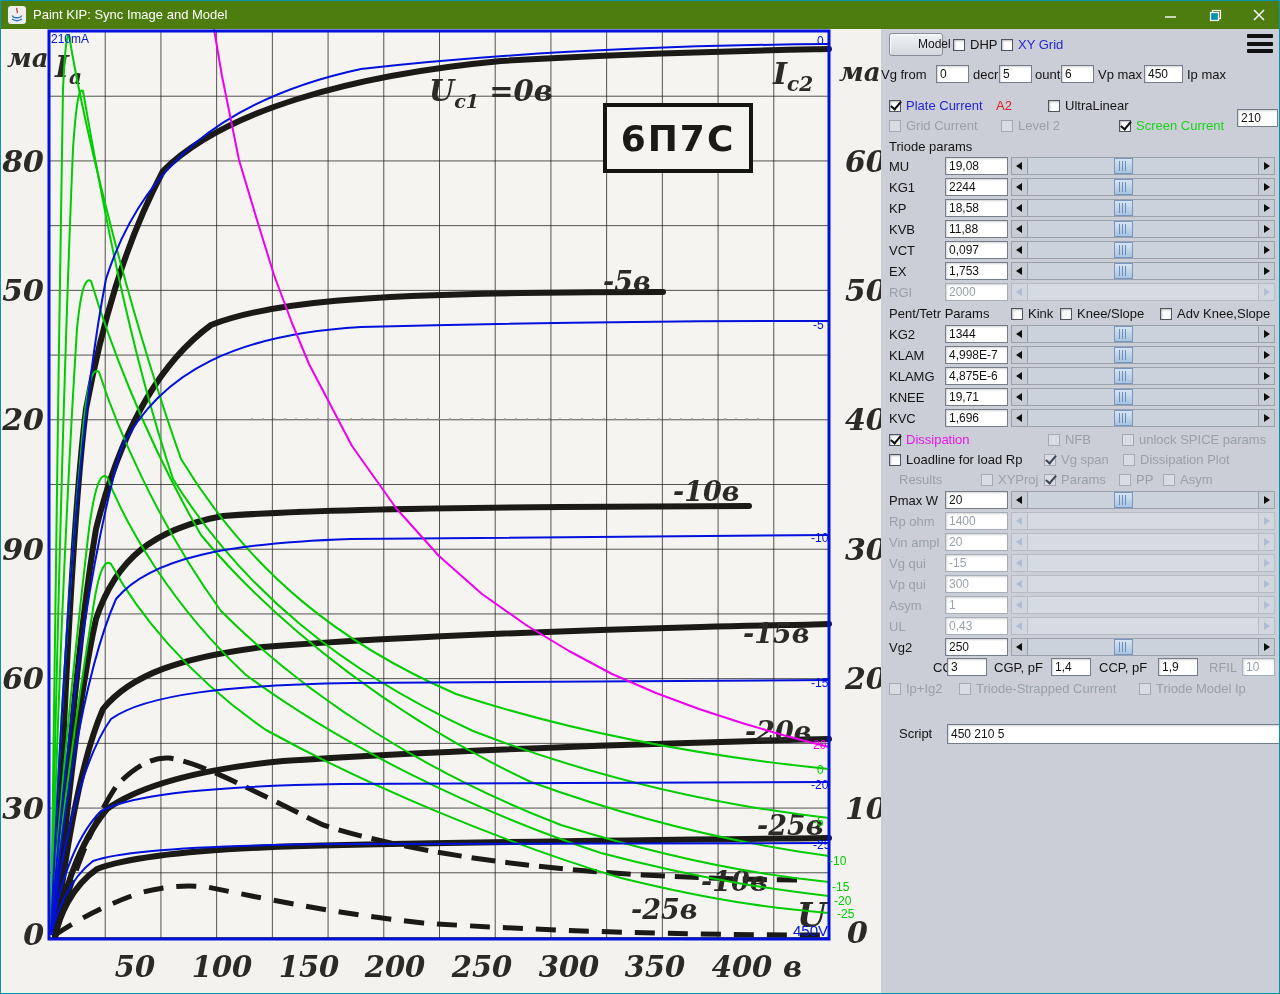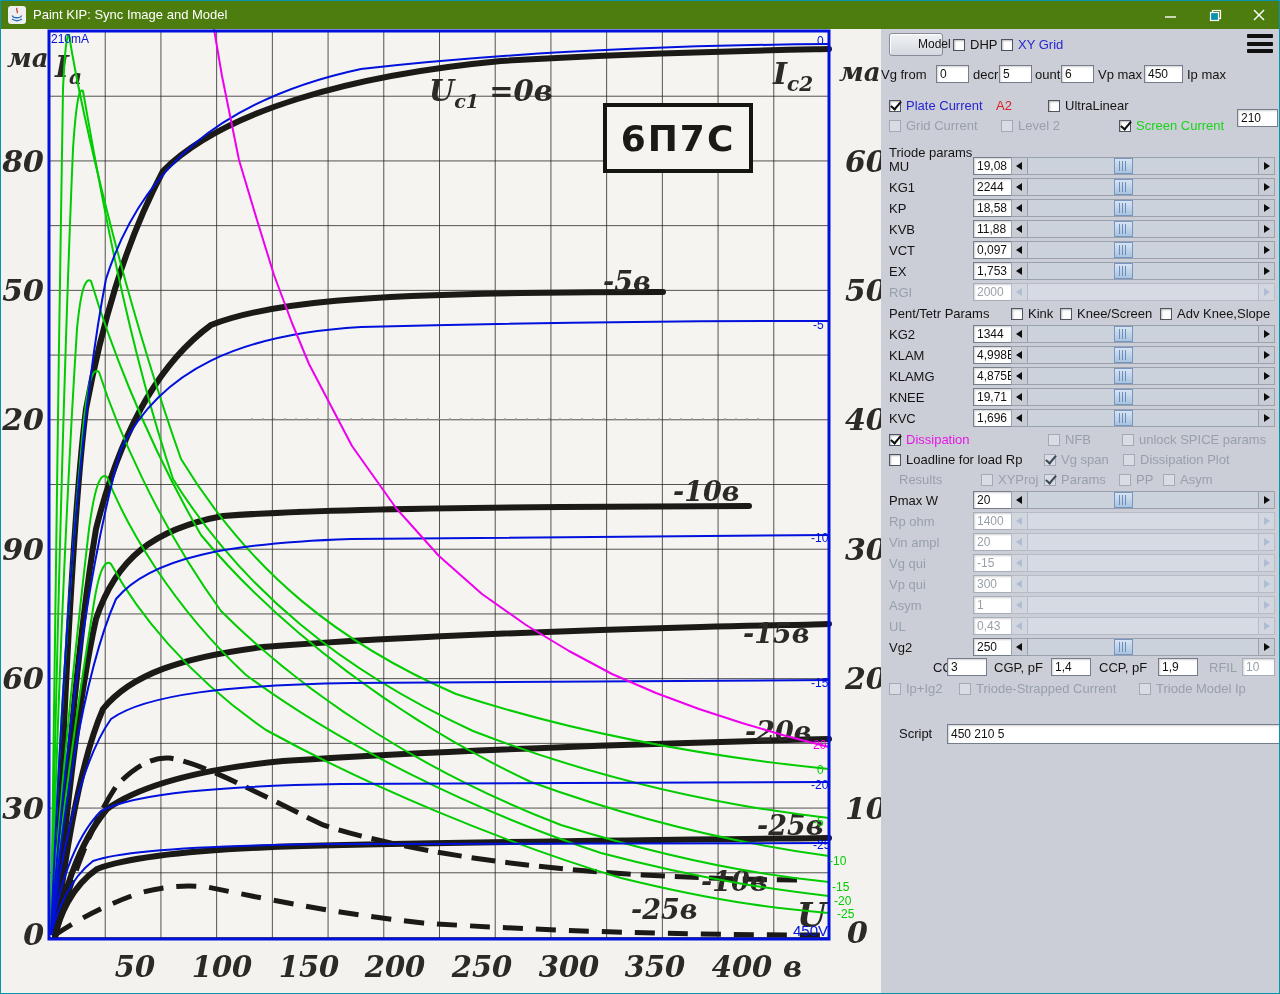--- a/index.html
+++ b/index.html
@@ -32,21 +32,21 @@
   .cb.dis.checked::after { border-color:#3c4756; }
 
   .c-blue { color:#2626d2; } .c-red { color:#df2020; } .c-green { color:#1ad41a; }
   .c-mag { color:#e518e5; } .c-dis { color:#98a0aa; }
 
   .fld { position:absolute; height:18px; background:#fff; border:1px solid #747d89; box-shadow:inset 1px 1px 2px rgba(0,0,0,.18); font:12px "Liberation Sans",sans-serif; color:#111; padding:0 3px; }
   .fld.dis { color:#98a0aa; border-color:#a6aeb9; }
 
   .prow { position:absolute; left:0; width:400px; height:19px; }
   .prow .lbl { position:absolute; left:8px; top:2px; }
-  .prow .fld { left:64px; top:0; width:63px;margin-left:28px; }
+  .prow .fld { left:64px; top:0; width:63px; }
   .sb { position:absolute; left:130px; top:0; width:264px; height:18px; background:#ccd2dc; border:1px solid #99a1ad; }
   .sb-l,.sb-r { position:absolute; top:0; width:16px; height:16px; background:#c7ccd5; }
   .sb-l { left:0; border-right:1px solid #99a1ad; }
   .sb-r { right:0; border-left:1px solid #99a1ad; }
   .sb-l::after,.sb-r::after { content:""; position:absolute; top:4px; }
   .sb-l::after { left:4px; border-top:4px solid transparent; border-bottom:4px solid transparent; border-right:6px solid #0d0d0d; }
   .sb-r::after { right:4px; border-top:4px solid transparent; border-bottom:4px solid transparent; border-left:6px solid #0d0d0d; }
   .sb-th { position:absolute; left:102px; top:0; width:19px; height:16px; background:linear-gradient(#d7e4f2,#a9c4de); border:1px solid #7795c0; }
   .sb-th::after { content:""; position:absolute; left:4px; right:4px; top:2px; bottom:2px; background:repeating-linear-gradient(90deg,#6c8cbd 0 1px,transparent 1px 3px); }
   .sb.dis { background:#d6dae2; border-color:#b5bcc6; }
@@ -230,21 +230,21 @@
       <span class="abs" style="left:8px;"><span class="cb checked"></span><span class="c-blue">Plate Current</span></span>
       <span class="abs c-red" style="left:115px;">A2</span>
       <span class="abs" style="left:167px;"><span class="cb"></span><span>UltraLinear</span></span>
     </div>
     <div class="abs" style="top:89px; left:0; width:400px; height:17px;">
       <span class="abs" style="left:8px;"><span class="cb dis"></span><span class="c-dis">Grid Current</span></span>
       <span class="abs" style="left:120px;"><span class="cb dis"></span><span class="c-dis">Level 2</span></span>
       <span class="abs" style="left:238px;"><span class="cb checked"></span><span class="c-green">Screen Current</span></span>
     </div>
 
-    <div class="abs" style="left:8px; top:110px;margin-top:6px;">Triode params</div>
+    <div class="abs" style="left:8px; top:110px;">Triode params</div>
 
     <div class="prow" style="top:128px">
       <span class="lbl">MU</span>
       <input class="fld" value="19,08" style="">
       <div class="sb">
           <span class="sb-l"></span>
           <span class="sb-th"></span>
           <span class="sb-r"></span>
         </div>
     </div>
@@ -298,21 +298,21 @@
       <input class="fld dis" value="2000" style="">
       <div class="sb dis">
           <span class="sb-l"></span>
           <span class="sb-r"></span>
         </div>
     </div>
 
     <div class="abs" style="top:277px; left:0; width:400px; height:17px;">
       <span class="abs" style="left:8px;">Pent/Tetr Params</span>
       <span class="abs" style="left:130px;"><span class="cb"></span><span>Kink</span></span>
-      <span class="abs" style="left:179px;"><span class="cb"></span><span>Knee/Screen</span></span>
+      <span class="abs" style="left:179px;"><span class="cb"></span><span>Knee/Slope</span></span>
       <span class="abs" style="left:279px;"><span class="cb"></span><span>Adv Knee,Slope</span></span>
     </div>
 
     <div class="prow" style="top:296px">
       <span class="lbl">KG2</span>
       <input class="fld" value="1344" style="">
       <div class="sb">
           <span class="sb-l"></span>
           <span class="sb-th"></span>
           <span class="sb-r"></span>

